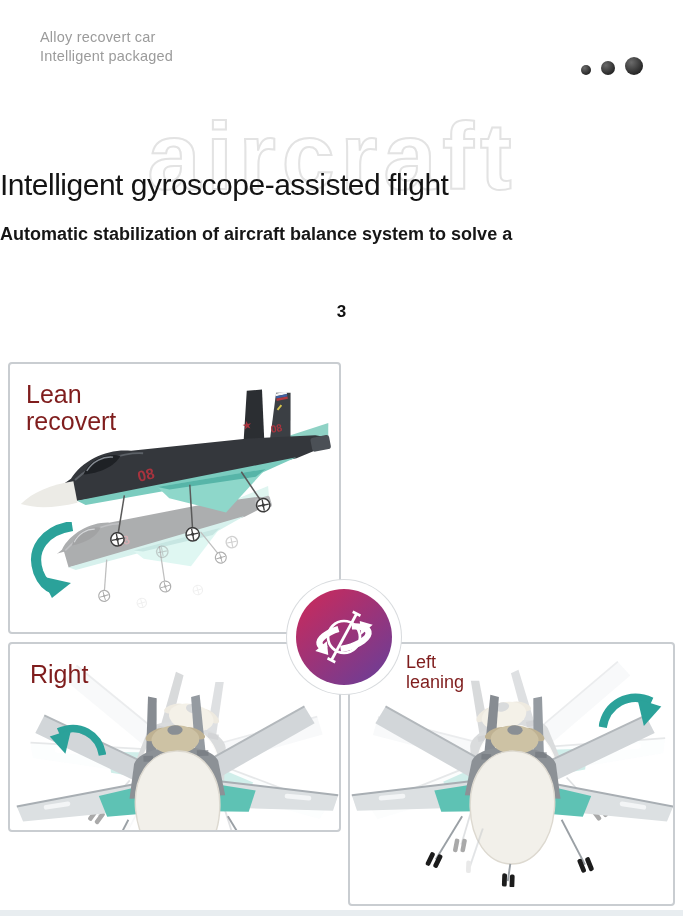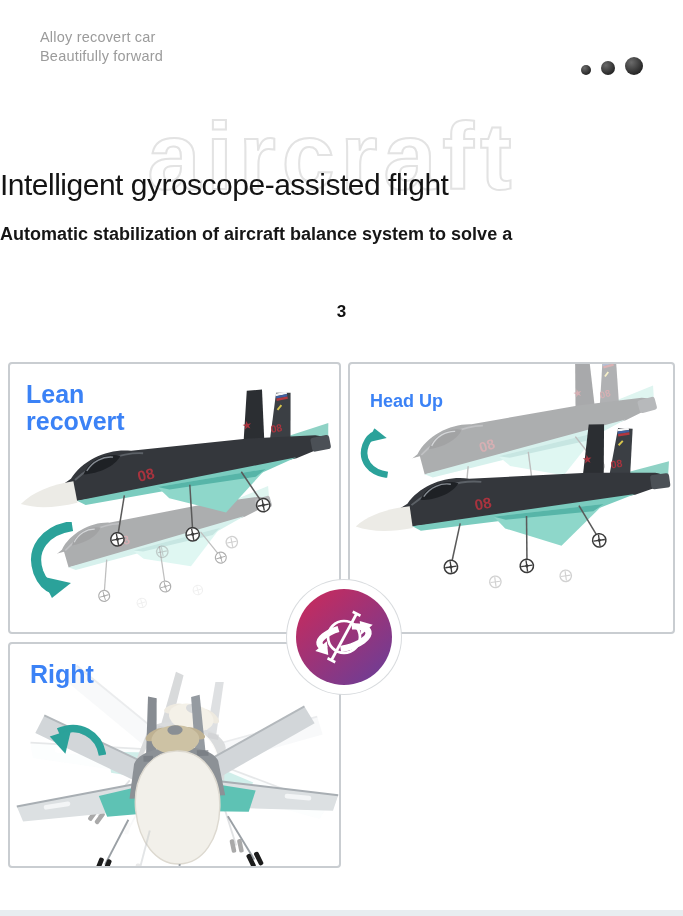--- a/index.html
+++ b/index.html
@@ -32,24 +32,24 @@
 
   
   .title{position:absolute;left:0;right:0;top:160px;text-align:left;font-size:30px;font-weight:400;letter-spacing:-.5px;color:#141414;z-index:2}
   .subtitle{position:absolute;left:0;right:0;top:214px;text-align:left;font-size:18px;line-height:24px;font-weight:700;color:#161616;z-index:2}
   .page-num{position:absolute;left:0;right:0;top:294px;text-align:center;font-size:17px;font-weight:800;z-index:2}
 
   
   .panel{position:absolute;background:#fff;border:2px solid var(--panel-border);border-radius:4px;overflow:hidden;z-index:1}
   #panel-lean{left:8px;top:354px;width:333px;height:272px}
   #panel-head{left:348px;top:354px;width:327px;height:272px}
-  #panel-right{left:8px;top:634px;width:333px;height:226px}
+  #panel-right{left:8px;top:634px;width:333px;height:190px}
   #panel-left{left:348px;top:634px;width:327px;height:264px}
 
-  .panel .lbl{position:absolute;z-index:5;color:#3b82f6;font-weight:700}
+  .panel .lbl{position:absolute;z-index:5;color:#7f1d1d;font-weight:400}
   .lbl-lg{font-size:25px;line-height:27px}
   .lbl-sm{font-size:18px;line-height:20px}
   #panel-lean .lbl{left:16px;top:17px}
   #panel-head .lbl{left:20px;top:27px}
   #panel-right .lbl{left:20px;top:17px}
   #panel-left .lbl{left:56px;top:8px}
 
   .jet{position:absolute;z-index:2}
   .jet.ghost{z-index:1;opacity:.42;filter:grayscale(30%) brightness(1.12)}
   .arrow{position:absolute;z-index:4}
@@ -207,21 +207,21 @@
       <g transform="rotate(-14 32 33)">
         <ellipse cx="32" cy="33" rx="26" ry="10.5" fill="none" stroke="#fff" stroke-width="6.5" stroke-dasharray="36 14"></ellipse>
         <polygon points="52,20 64,27 50,34" fill="#fff"></polygon>
         <polygon points="12,46 0,39 14,32" fill="#fff"></polygon>
       </g>
     </symbol>
   </svg>
 
   <div class="brand">
     <div>Alloy recovert car</div>
-    <div>Beautifully forward</div>
+    <div>Intelligent packaged</div>
   </div>
 
   <span class="dot d1"></span>
   <span class="dot d2"></span>
   <span class="dot d3"></span>
 
   <div class="watermark">aircraft</div>
 
   <h1 class="title">Intelligent gyroscope-assisted flight</h1>
   <div class="subtitle">
@@ -238,52 +238,52 @@
       </svg>
     <svg class="arrow" viewBox="0 0 100 112">
         <use href="#arrow-c"></use>
       </svg>
     <div class="lbl lbl-lg">
       <div>Lean</div>
       <div>recovert</div>
     </div>
   </section>
 
-  <section class="panel" id="panel-head">
-    <svg class="jet ghost" viewBox="0 0 340 170">
-        <use href="#side-jet"></use>
-      </svg>
-    <svg class="jet main" viewBox="0 0 340 170">
-        <use href="#side-jet"></use>
-      </svg>
-    <svg class="arrow flip-y" viewBox="0 0 100 112">
-        <use href="#arrow-c"></use>
-      </svg>
-    <div class="lbl lbl-sm">
-      <div>Head Up</div>
-      <div></div>
-    </div>
-  </section>
 
   <section class="panel" id="panel-right">
     <svg class="jet ghost" viewBox="0 0 340 210">
         <use href="#front-jet"></use>
       </svg>
     <svg class="jet main" viewBox="0 0 340 210">
         <use href="#front-jet"></use>
       </svg>
     <svg class="arrow flip-x" viewBox="0 0 100 90">
         <use href="#arrow-hook"></use>
       </svg>
     <div class="lbl lbl-lg">
       <div>Right</div>
       <div></div>
     </div>
   </section>
 
+  <section class="panel" id="panel-left">
+    <svg class="jet ghost" viewBox="0 0 340 210">
+        <use href="#front-jet"></use>
+      </svg>
+    <svg class="jet main" viewBox="0 0 340 210">
+        <use href="#front-jet"></use>
+      </svg>
+    <svg class="arrow" viewBox="0 0 100 90">
+        <use href="#arrow-hook"></use>
+      </svg>
+    <div class="lbl lbl-sm">
+      <div>Left</div>
+      <div>leaning</div>
+    </div>
+  </section>
 
   <div class="badge-outer">
     <div class="badge-inner">
       <svg class="gyro" viewBox="0 0 64 64">
           <use href="#gyro-sym"></use>
         </svg>
     </div>
   </div>
 
   <div class="footer-strip"></div>

